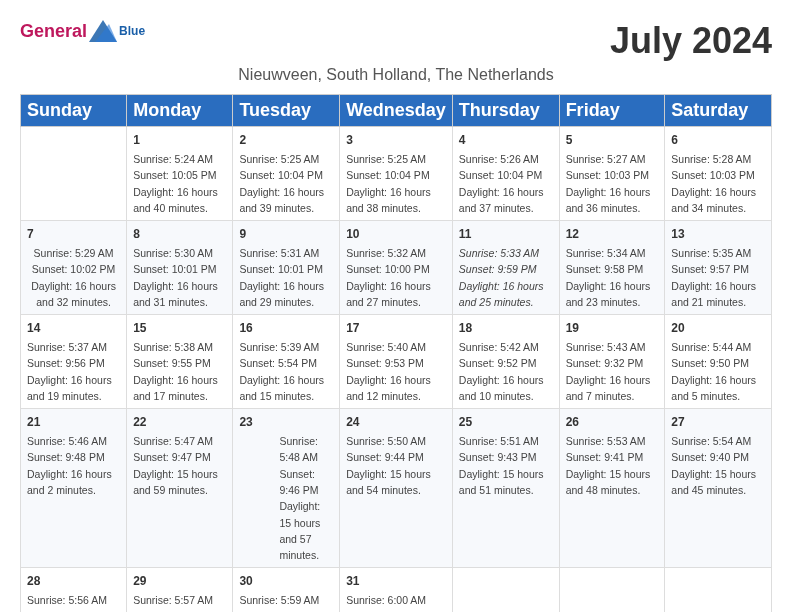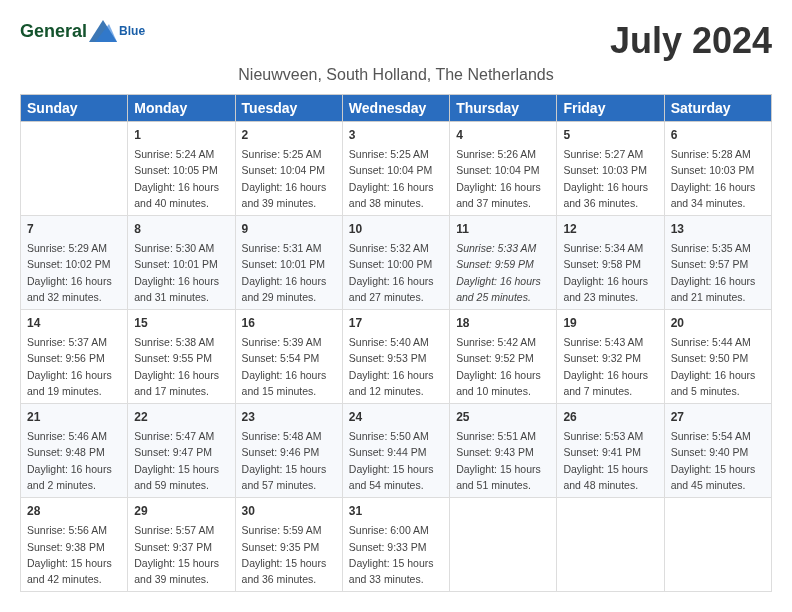--- a/index.html
+++ b/index.html
@@ -16,21 +16,21 @@
       justify-content: space-between;
       margin-bottom: 4px;
     }
     .logo-area {
       display: flex;
       align-items: center;
     }
     .logo-text-general {
       font-size: 18px;
       font-weight: bold;
-      color: #14532d;
+      color: #be185d;
     }
     .logo-text-blue {
       font-size: 12px;
       font-weight: bold;
       color: #1a5fa8;
     }
     .logo-icon {
       width: 28px;
       height: 22px;
       margin-left: 2px;
@@ -52,21 +52,21 @@
     .calendar-table {
       width: 100%;
       border-collapse: collapse;
       font-size: 11px;
     }
     .calendar-table th {
       background-color: #2a6dbf;
       color: #fff;
       text-align: left;
       padding: 5px 6px;
-      font-size: 14px;
+      font-size: 18px;
       font-weight: bold;
       border: 1px solid #ccc;
     }
     .calendar-table td {
       vertical-align: top;
       padding: 4px 6px;
       border: 1px solid #ddd;
       min-height: 80px;
       width: calc(100% / 7);
       color: #333;
@@ -167,21 +167,21 @@
             <span class="day-number">6</span>
             <div class="day-info" style="white-space: pre-line;">Sunrise: 5:28 AM
 Sunset: 10:03 PM
 Daylight: 16 hours
 and 34 minutes.</div>
           </td>
         </tr>
         <tr>
           <td>
             <span class="day-number">7</span>
-            <div class="day-info" style="white-space: pre-line;">Sunrise: 5:29 AM
+            <div class="day-info" style="white-space: pre-line; text-align: center;">Sunrise: 5:29 AM
 Sunset: 10:02 PM
 Daylight: 16 hours
 and 32 minutes.</div>
           </td>
           <td>
             <span class="day-number">8</span>
             <div class="day-info" style="white-space: pre-line;">Sunrise: 5:30 AM
 Sunset: 10:01 PM
 Daylight: 16 hours
 and 31 minutes.</div>
@@ -283,21 +283,21 @@
           </td>
           <td>
             <span class="day-number">22</span>
             <div class="day-info" style="white-space: pre-line;">Sunrise: 5:47 AM
 Sunset: 9:47 PM
 Daylight: 15 hours
 and 59 minutes.</div>
           </td>
           <td>
             <span class="day-number">23</span>
-            <div class="day-info" style="white-space: pre-line;">Sunrise: 5:48 AM
+            <div class="day-info" style="white-space: pre-line; margin-left: 40px;">Sunrise: 5:48 AM
 Sunset: 9:46 PM
 Daylight: 15 hours
 and 57 minutes.</div>
           </td>
           <td>
             <span class="day-number">24</span>
             <div class="day-info" style="white-space: pre-line;">Sunrise: 5:50 AM
 Sunset: 9:44 PM
 Daylight: 15 hours
 and 54 minutes.</div>

